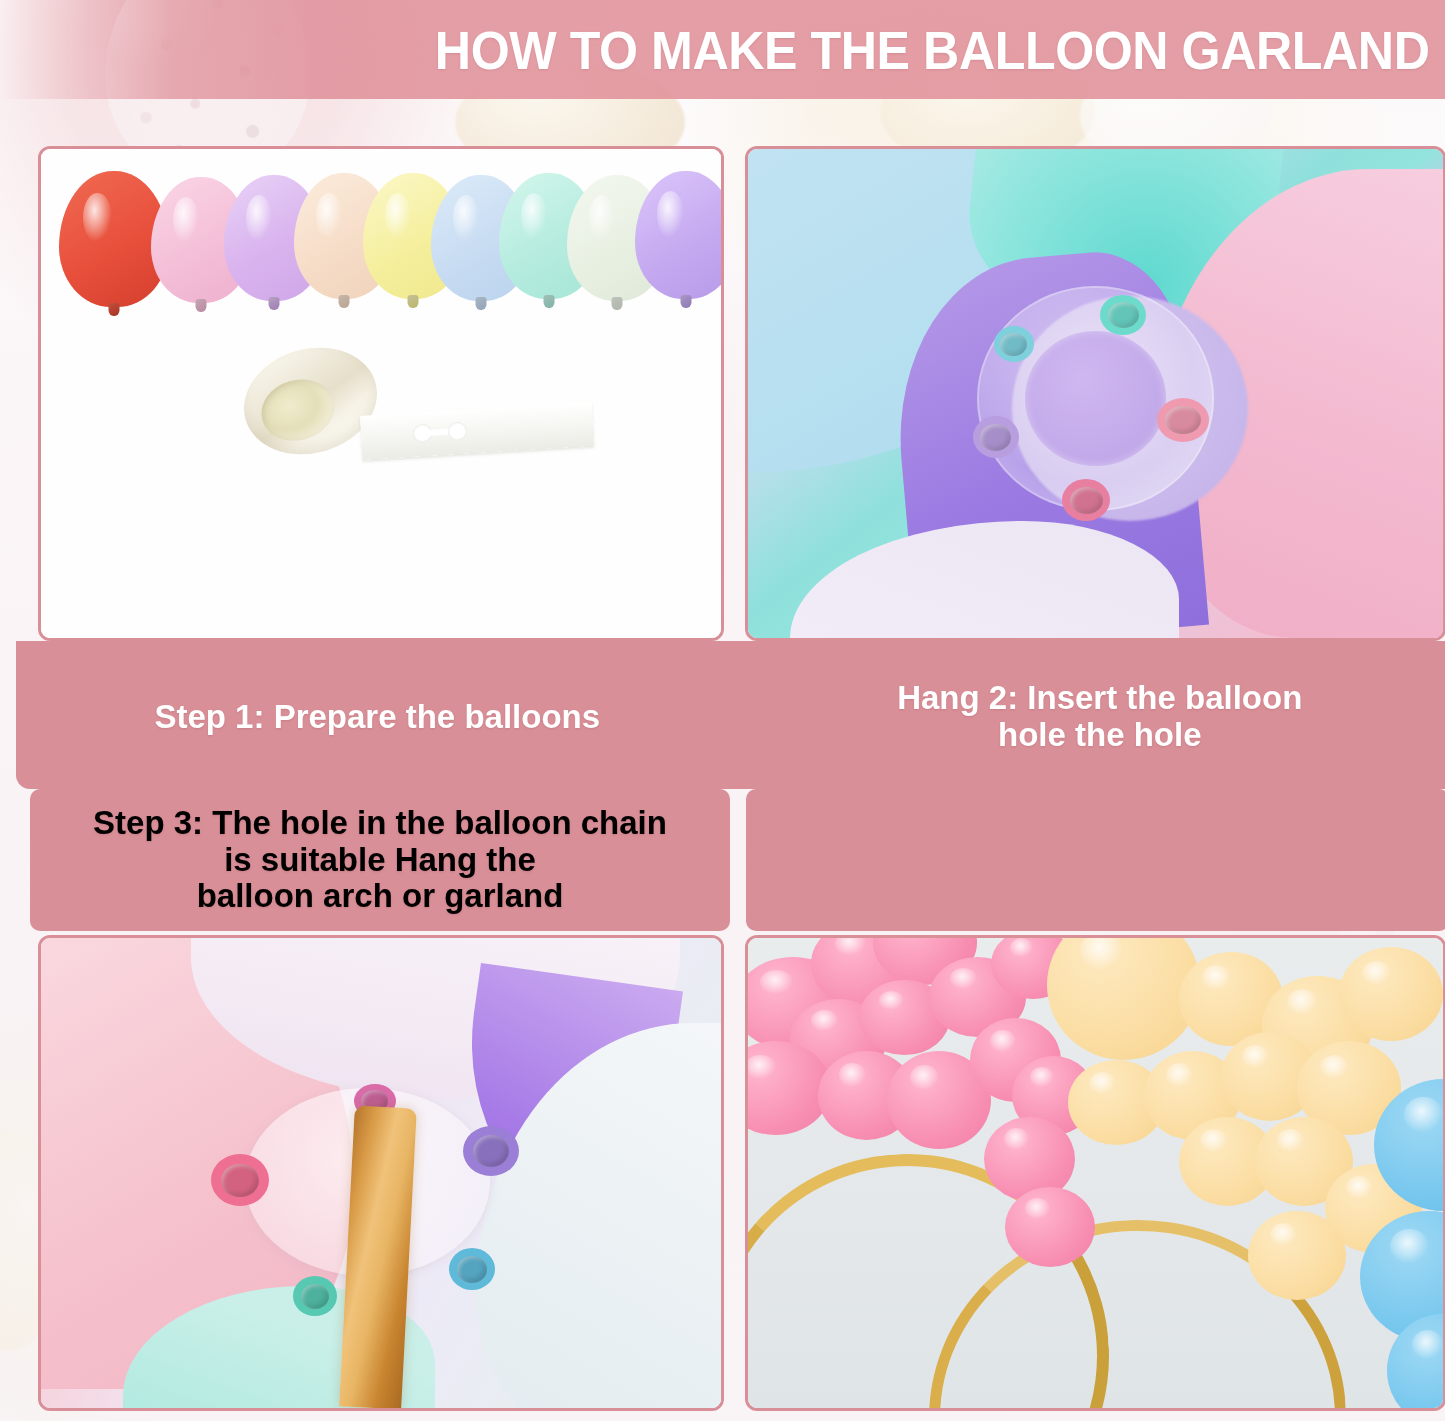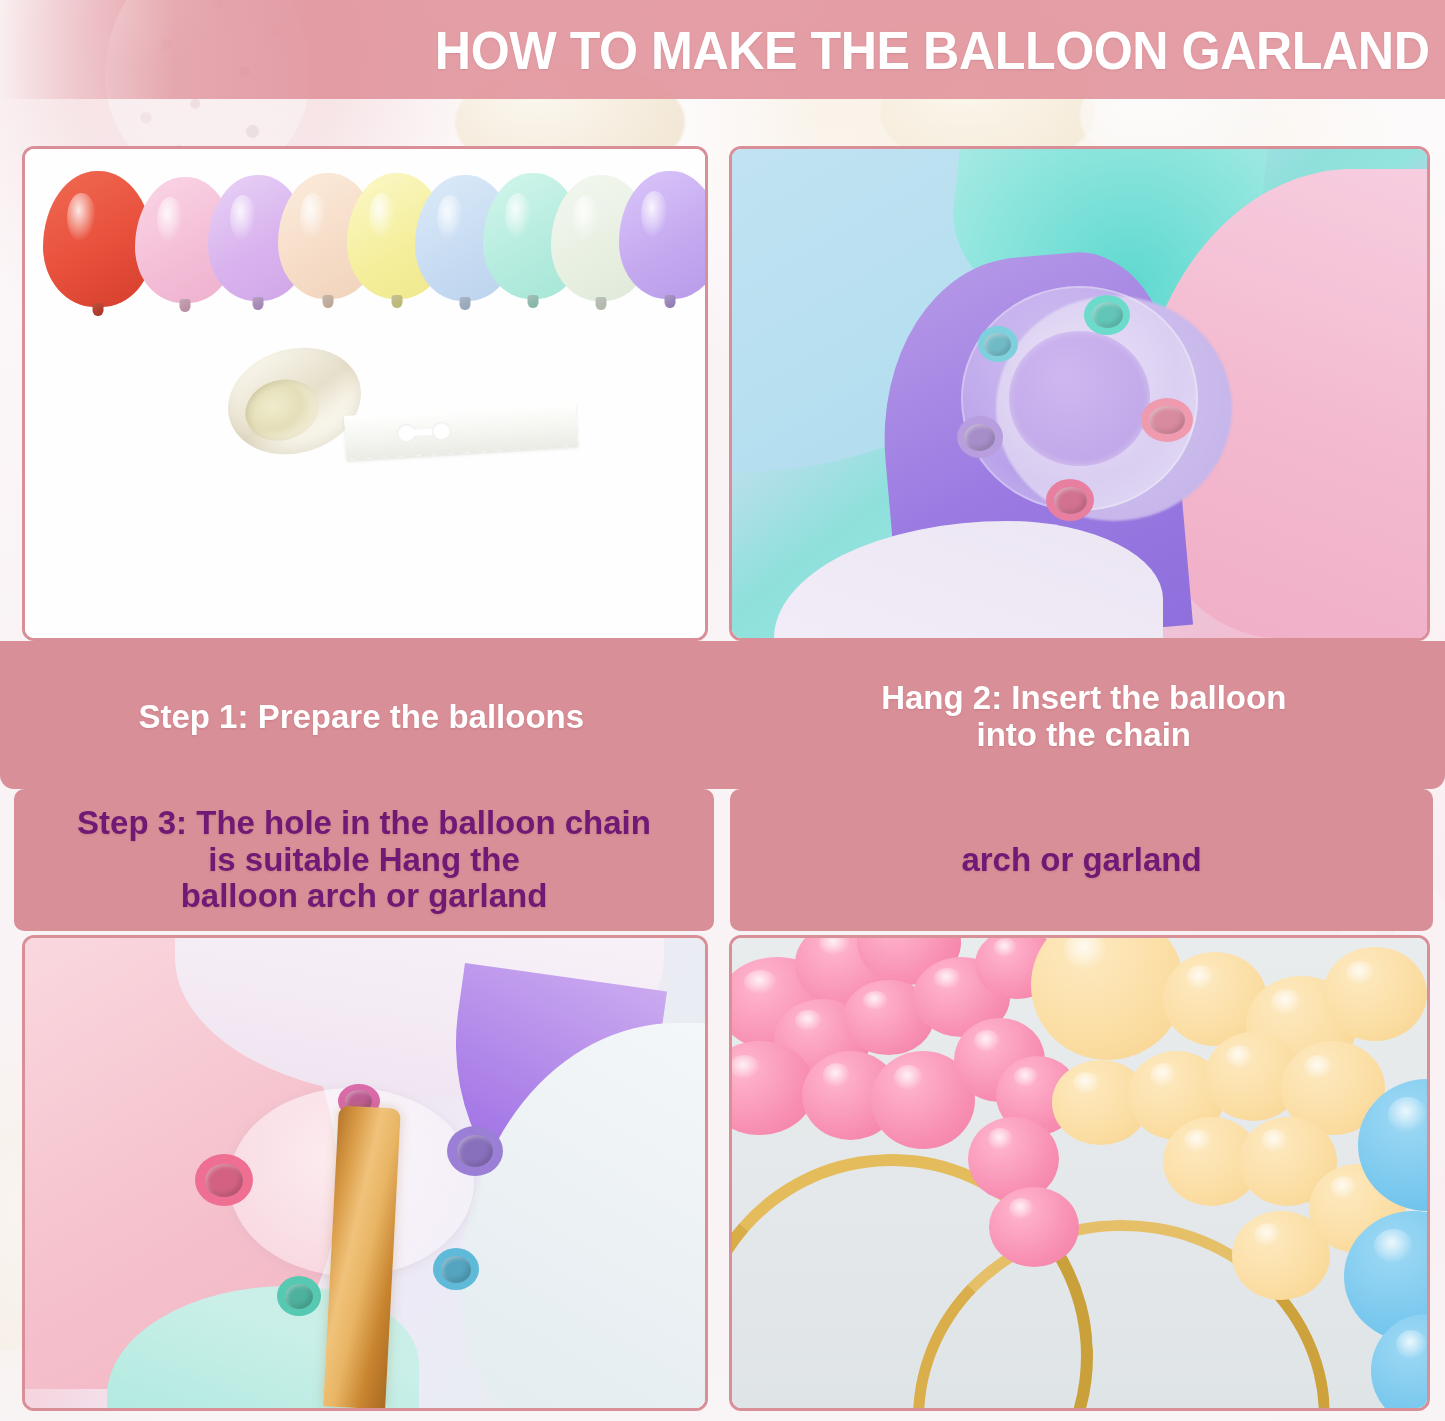--- a/index.html
+++ b/index.html
@@ -104,21 +104,21 @@
     letter-spacing:-0.5px;
     transform: scaleX(.93);
     transform-origin: right center;
     white-space:nowrap;
     text-shadow: 0 1px 2px rgba(180,110,120,.35);
     font-family:"Liberation Sans", sans-serif;
   }
 
   
   #grid {
-    position:absolute; left:0; top:99px; width:1185px; height:1322px;
+    position:absolute; left:16px; top:99px; width:1185px; height:1322px;
   }
   .row { position:absolute; left:0; width:1445px; display:flex; }
   .row-1 { top:0; height:690px; }
   .row-2 { top:690px; height:632px; }
 
   .cell { position:relative; }
   .cell-left  { width:722px; }
   .cell-right { width:723px; }
 
   
@@ -151,21 +151,21 @@
     line-height:1.12; text-shadow:0 1px 2px rgba(168,95,105,.35);
   }
   #lbl-1, #lbl-2 { font-size:33px; }
 
   
   .r2 .label-box {
     position:absolute; top:0;
     background:#d98f97;
     border-radius:10px;
     display:flex; align-items:center; justify-content:center;
-    text-align:center; color:#701a75; font-weight:bold;
+    text-align:center; color:#000000; font-weight:bold;
     line-height:1.12; text-shadow:0 1px 2px rgba(168,95,105,.35);
   }
   .r2.cell-left  .label-box { left:14px; width:700px; height:142px; font-size:33px; }
   .r2.cell-right .label-box { left:8px;  width:703px; height:142px; font-size:33px; }
 
   .r2 .photo { top:146px; height:476px; }
   .r2.cell-left  .photo { left:22px; width:686px; }
   .r2.cell-right .photo { left:7px;  width:701px; }
 
   
@@ -447,21 +447,21 @@
 
     <div id="row1-labels">
       <div class="lbl" id="lbl-1">
         <div>
           <div>Step 1: Prepare the balloons</div>
         </div>
       </div>
       <div class="lbl" id="lbl-2">
         <div>
           <div>Hang 2: Insert the balloon</div>
-          <div>into the chain</div>
+          <div>hole the hole</div>
         </div>
       </div>
     </div>
   </div>
 
   <div class="row row-2">
 
     <div class="cell cell-left r2">
       <div class="label-box">
         <div>
@@ -494,21 +494,20 @@
               <i></i>
             </div>
           <div id="p3-pole"></div>
         </div>
       </div>
     </div>
 
     <div class="cell cell-right r2">
       <div class="label-box">
         <div>
-          <div>arch or garland</div>
         </div>
       </div>
       <div class="photo">
         <div id="photo4-inner">
           <div class="arc" id="arc1"></div>
           <div class="arc" id="arc2"></div>
 
           <div class="b4 pinkB" style="left:-2%;  top:4%;  width:17%; height:20%;">
               <span class="g"></span>
             </div>

